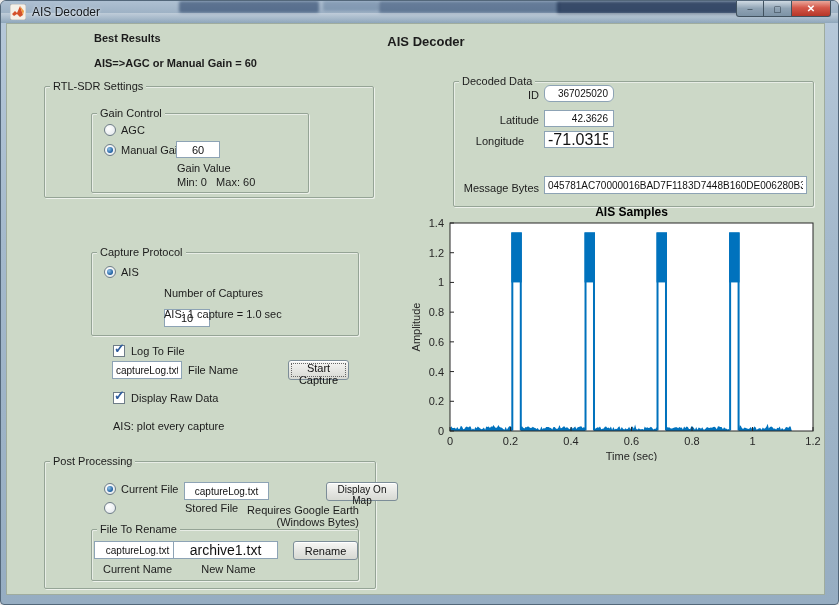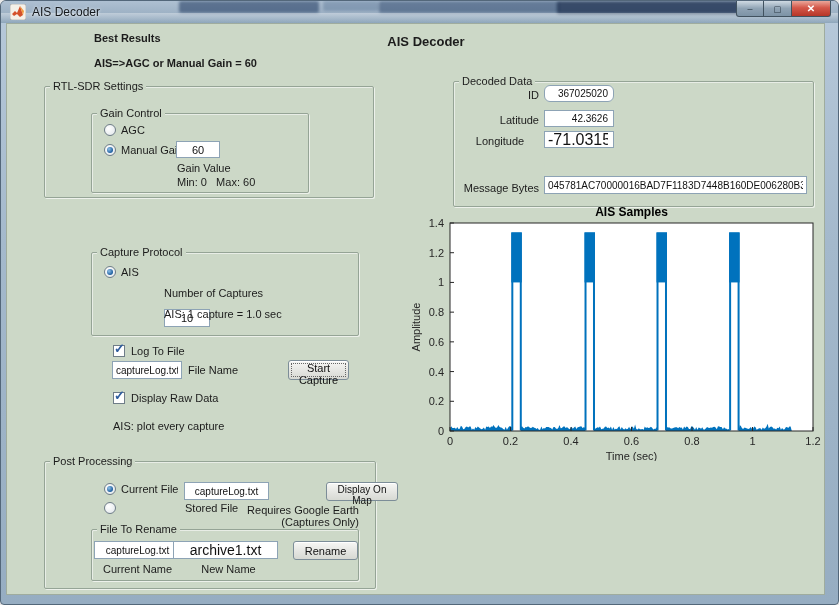--- a/index.html
+++ b/index.html
@@ -118,21 +118,21 @@
   <div class="panel" style="left:43px;top:460px;width:332px;height:128px;">
     <span class="ptitle">Post Processing</span>
   </div>
   <div class="radio sel" style="left:103px;top:482px;"></div>
   <div class="lbl" style="left:120px;top:482px;">Current File</div>
   <input class="edit" style="left: 183px; top: 481px; width: 85px; height: 18px; font-size: 10px;" value="captureLog.txt">
   <button class="pbtn" style="left:285px;top:481px;width:72px;height:19px;font-size:10px;margin-left:40px;">Display On Map</button>
   <div class="radio" style="left:103px;top:501px;"></div>
   <div class="lbl" style="left:136px;top:501px;margin-left:48px;">Stored File</div>
   <div class="lbl rlabel" style="left:240px;top:504px;width:118px;line-height:11px;">Requires Google Earth</div>
-  <div class="lbl rlabel" style="left:240px;top:516px;width:118px;line-height:11px;">(Captures Only)</div>
+  <div class="lbl rlabel" style="left:240px;top:516px;width:118px;line-height:11px;">(Windows Bytes)</div>
 
   <div class="grp" style="left:90px;top:528px;width:268px;height:52px;">
     <span class="ptitle">File To Rename</span>
   </div>
   <input class="edit" style="left: 93px; top: 540px; width: 87px; height: 18px; font-size: 10px;" value="captureLog.txt">
   <input class="edit" style="left: 172px; top: 540px; width: 105px; height: 18px; font-size: 14px;" value="archive1.txt">
   <button class="pbtn" style="left:292px;top:540px;width:65px;height:19px;">Rename</button>
   <div class="lbl" style="left:93px;top:562px;width:87px;text-align:center;">Current Name</div>
   <div class="lbl" style="left:187px;top:562px;width:81px;text-align:center;">New Name</div>
 

